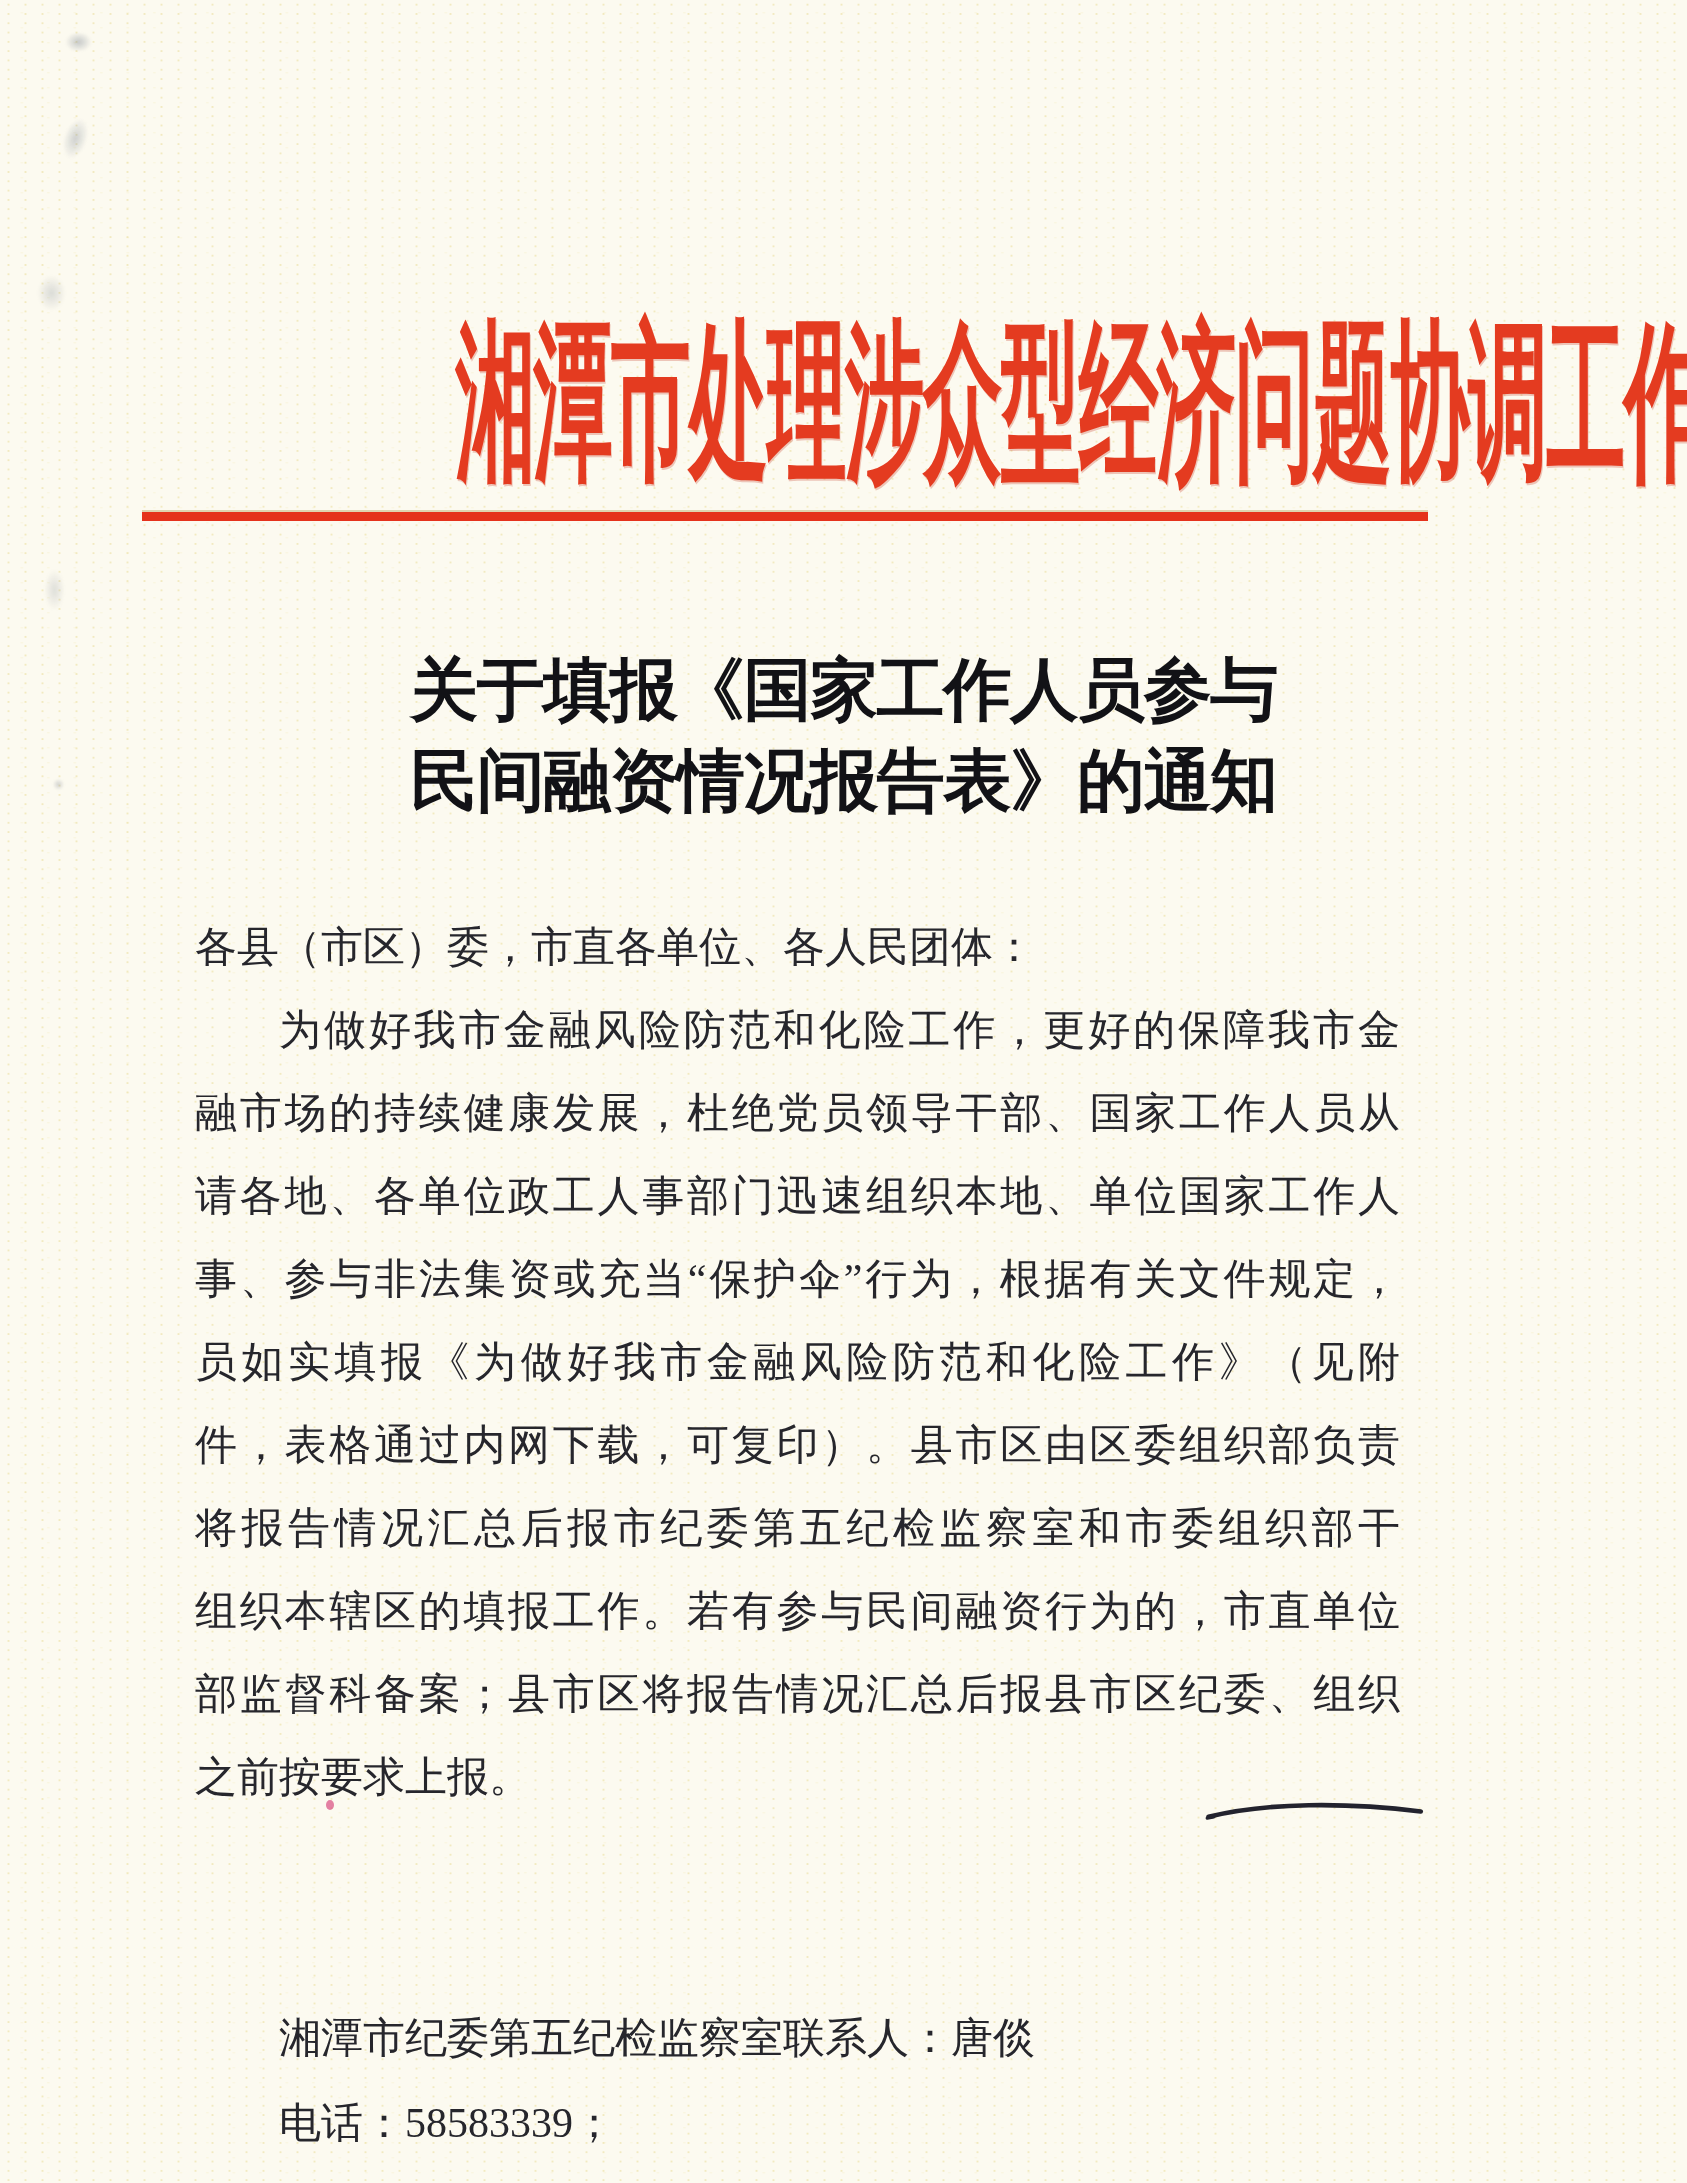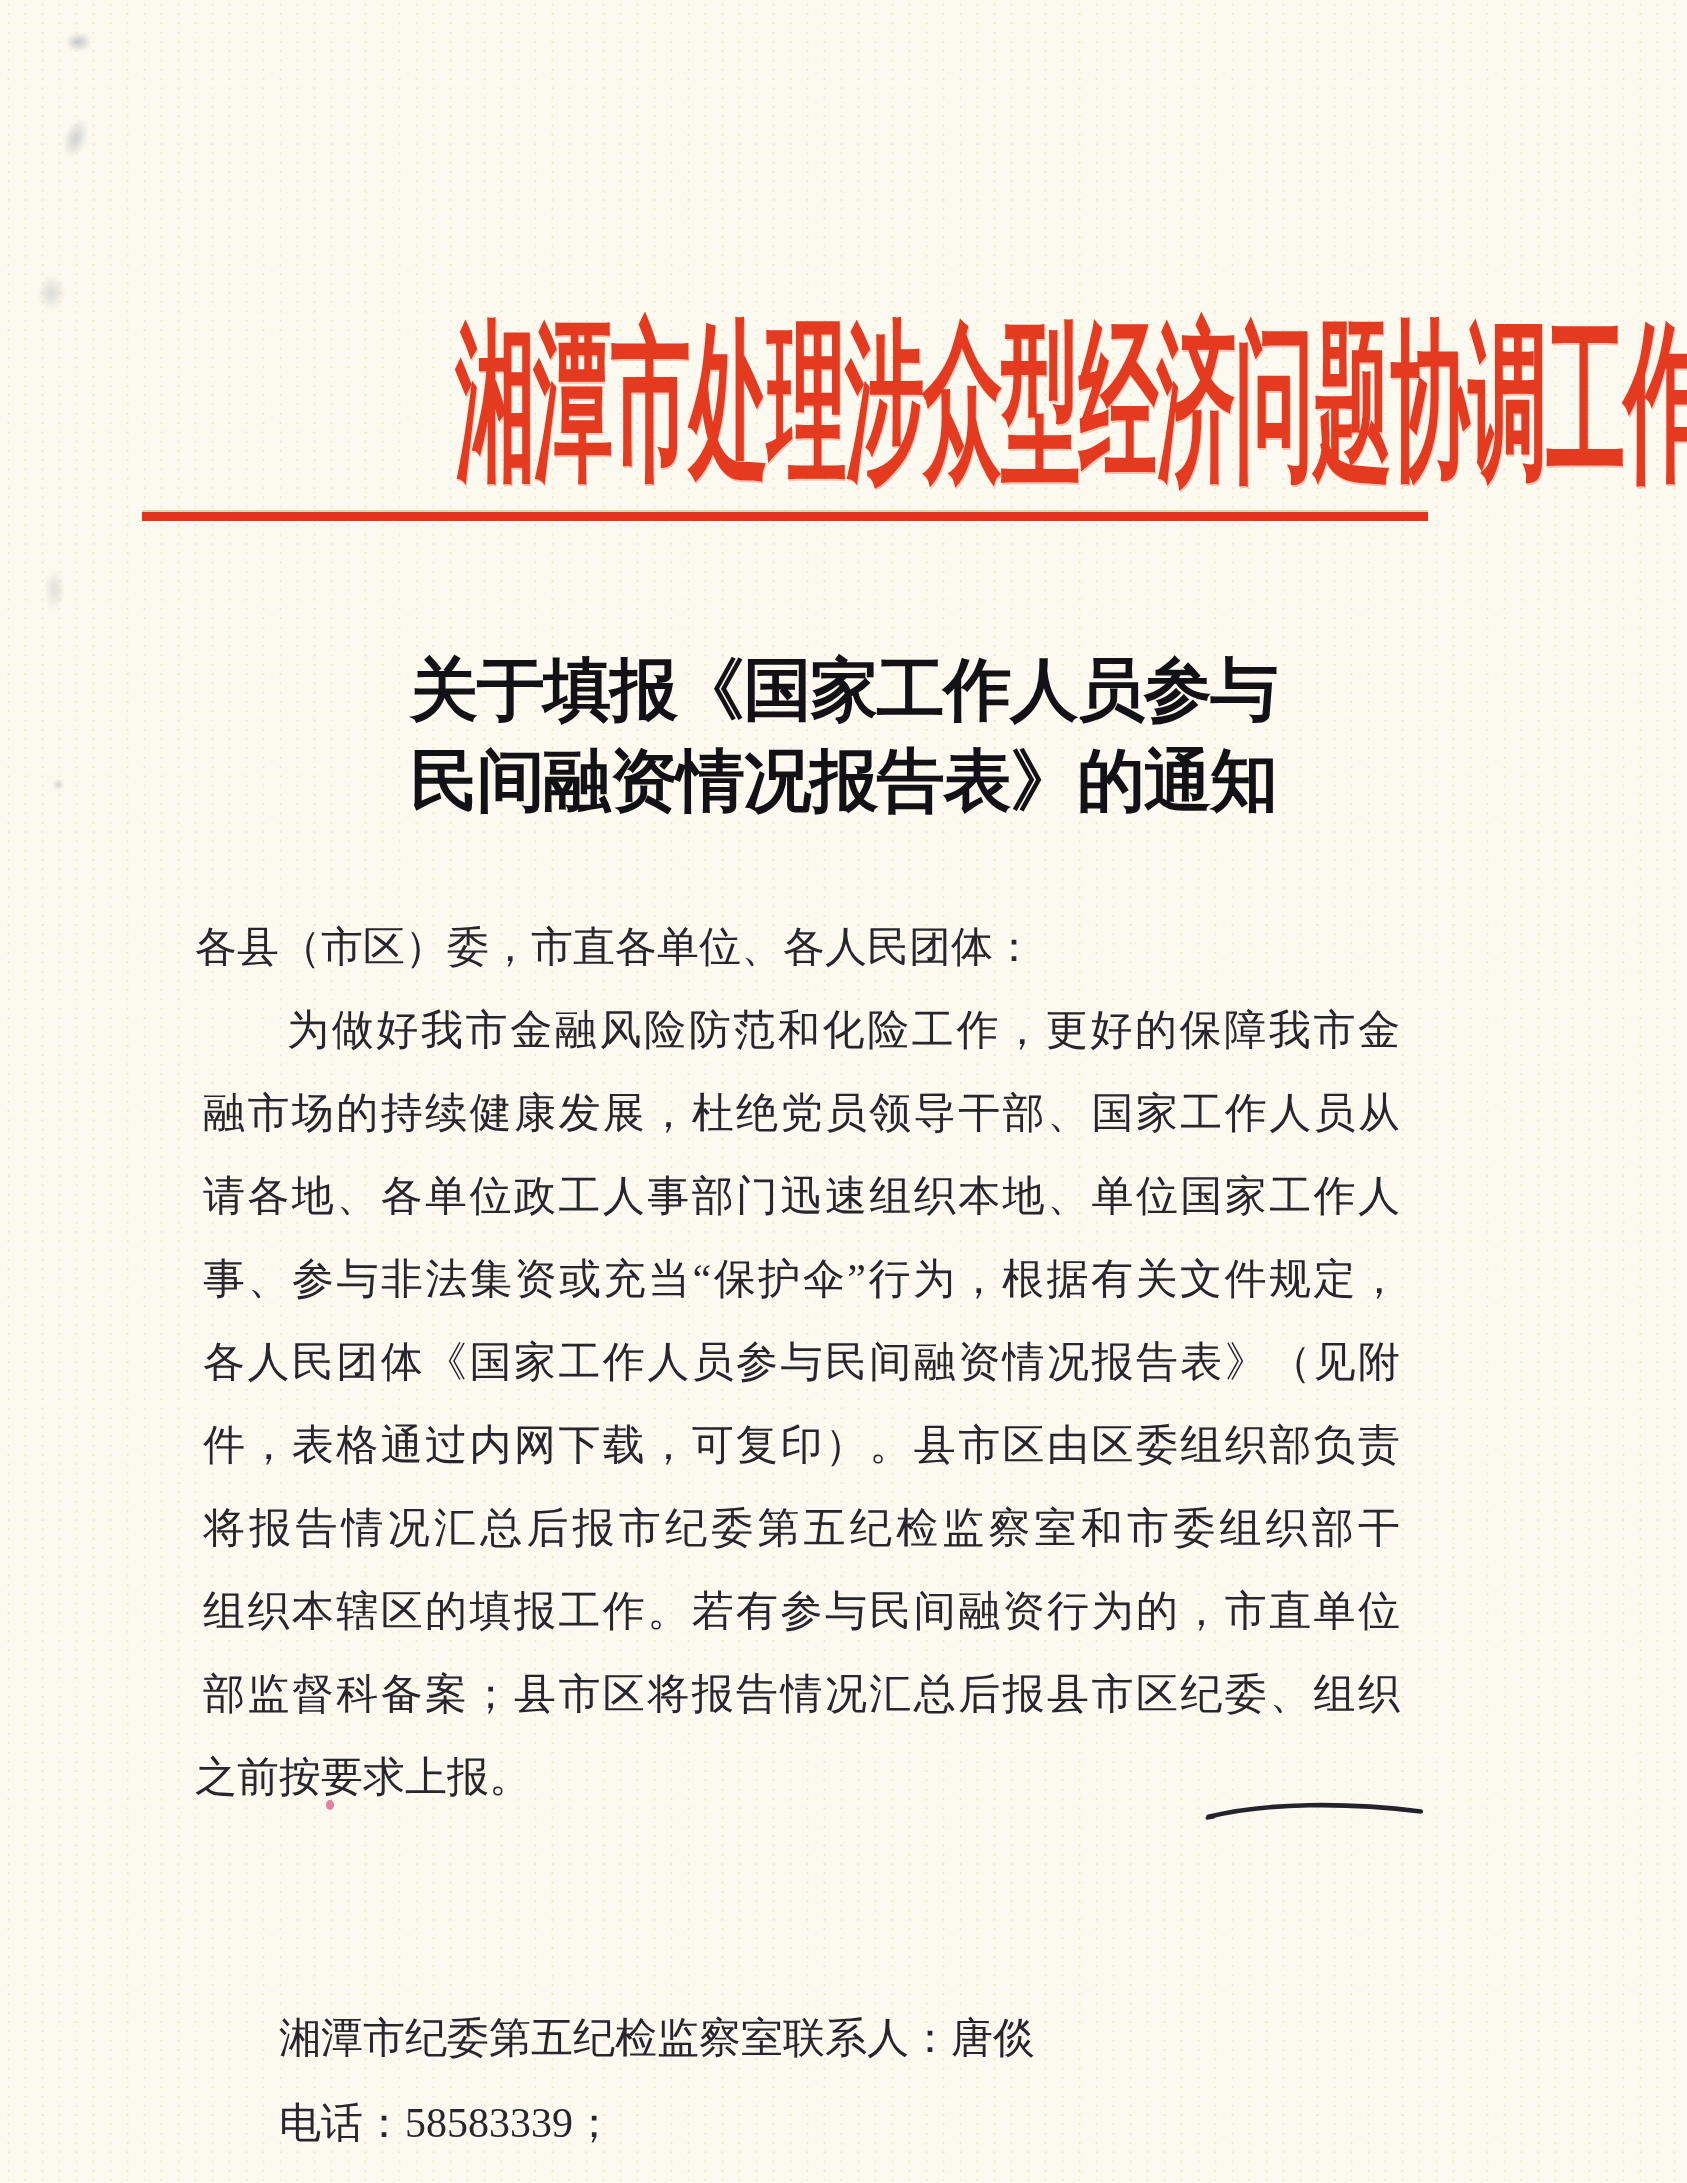--- a/index.html
+++ b/index.html
@@ -72,21 +72,20 @@
     width: 1205px;
     font-size: 42px;
     line-height: 83px;
     color: #26262c;
   }
   .line { white-space: nowrap; }
   .jline {
     white-space: normal;
     text-align: justify;
     text-align-last: justify;
-    margin-left: 8px;
   }
   .indent { text-indent: 2em; }
 
   .contact-block {
     position: absolute;
     top: 1996px;
     left: 195px;
     width: 1205px;
     font-size: 42px;
     line-height: 85px;
@@ -148,21 +147,21 @@
     <div>关于填报《国家工作人员参与</div>
     <div>民间融资情况报告表》的通知</div>
   </div>
 
   <div class="body-block">
     <div class="line">各县（市区）委，市直各单位、各人民团体：</div>
     <div class="jline indent">为做好我市金融风险防范和化险工作，更好的保障我市金</div>
     <div class="jline">融市场的持续健康发展，杜绝党员领导干部、国家工作人员从</div>
     <div class="jline">请各地、各单位政工人事部门迅速组织本地、单位国家工作人</div>
     <div class="jline">事、参与非法集资或充当“保护伞”行为，根据有关文件规定，</div>
-    <div class="jline">各人民团体《国家工作人员参与民间融资情况报告表》（见附</div>
+    <div class="jline">员如实填报《为做好我市金融风险防范和化险工作》（见附</div>
     <div class="jline">件，表格通过内网下载，可复印）。县市区由区委组织部负责</div>
     <div class="jline">将报告情况汇总后报市纪委第五纪检监察室和市委组织部干</div>
     <div class="jline">组织本辖区的填报工作。若有参与民间融资行为的，市直单位</div>
     <div class="jline">部监督科备案；县市区将报告情况汇总后报县市区纪委、组织</div>
     <div class="line">之前按要求上报。</div>
   </div>
 
   <svg class="date-underline" viewBox="0 0 335 44" xmlns="http://www.w3.org/2000/svg">
     <path d="M6,30 C95,8 215,8 328,22" fill="none" stroke="#23232e" stroke-width="7" stroke-linecap="round"></path>
     <path d="M4,32 L14,30" fill="none" stroke="#23232e" stroke-width="5" stroke-linecap="round"></path>

